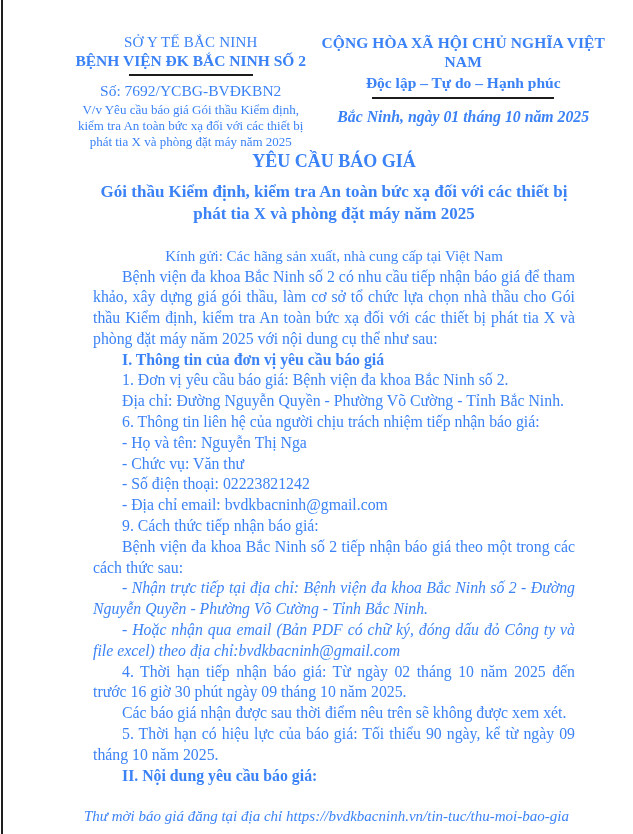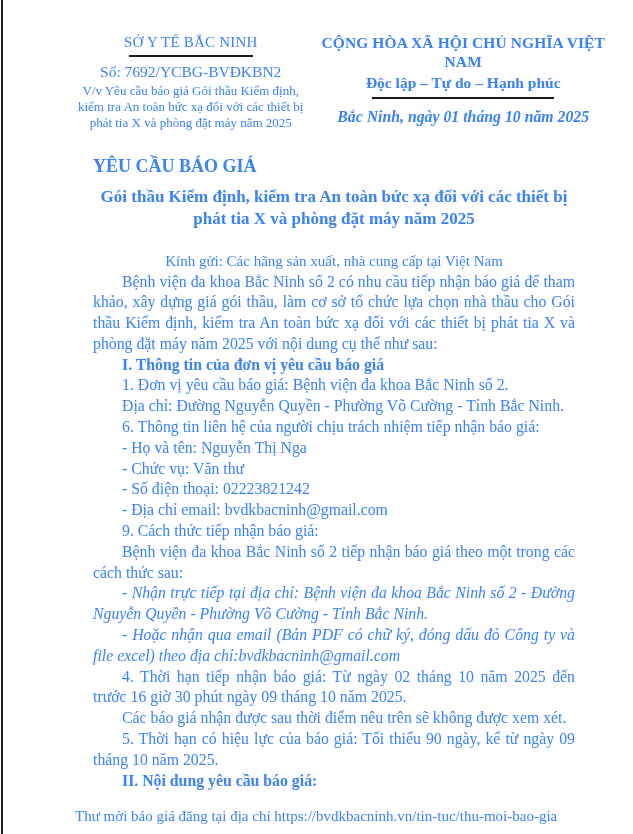--- a/index.html
+++ b/index.html
@@ -40,23 +40,23 @@
   .nat1 { font-size: 15.5px; line-height: 19px; font-weight: bold; letter-spacing: .1px; }
   .nat2 { font-size: 15.5px; line-height: 19px; font-weight: bold; margin-top: 2px; }
   .dateline {
     font-size: 15.8px; line-height: 20px;
     font-style: italic; font-weight: bold;
     margin-top: 8px;
   }
   
   .content { padding: 0 58px 0 93px; }
   .title {
+    text-align: center;
     font-weight: bold;
     font-size: 18px; line-height: 22px;
-    margin-top: 24px;
   }
   .subtitle {
     text-align: center;
     font-weight: bold;
     font-size: 17px; line-height: 22.5px;
     max-width: 500px;
     margin: 9px auto 0;
   }
   .salutation {
     text-align: center;
@@ -69,34 +69,36 @@
     font-size: 15.8px;
     line-height: 20.8px;
     text-align: justify;
     text-indent: 29px;
   }
   .para.bold   { font-weight: bold; }
   .para.italic { font-style: italic; }
   
   .footer {
     position: absolute;
-    left: 75px; top: 807px;
+    left: 84px; top: 807px;
     font-size: 15px; line-height: 18px;
+    font-style: italic;
     white-space: nowrap;
   }
 </style>
 </head>
 <body>
 
 <div class="page">
   <div class="edge-line"></div>
 
   <div class="header">
     <div class="hcol left">
       <div class="org1">SỞ Y TẾ BẮC NINH</div>
+      <div class="org2">BỆNH VIỆN ĐK BẮC NINH SỐ 2</div>
       <div class="rule rule-left"></div>
       <div class="docnum">Số: 7692/YCBG-BVĐKBN2</div>
       <div class="subject">V/v Yêu cầu báo giá Gói thầu Kiểm định, kiểm tra An toàn bức xạ đối với các thiết bị phát tia X và phòng đặt máy năm 2025</div>
     </div>
     <div class="hcol right">
       <div class="nat1">CỘNG HÒA XÃ HỘI CHỦ NGHĨA VIỆT NAM</div>
       <div class="nat2">Độc lập – Tự do – Hạnh phúc</div>
       <div class="rule rule-right"></div>
       <div class="dateline">Bắc Ninh, ngày 01 tháng 10 năm 2025</div>
     </div>

